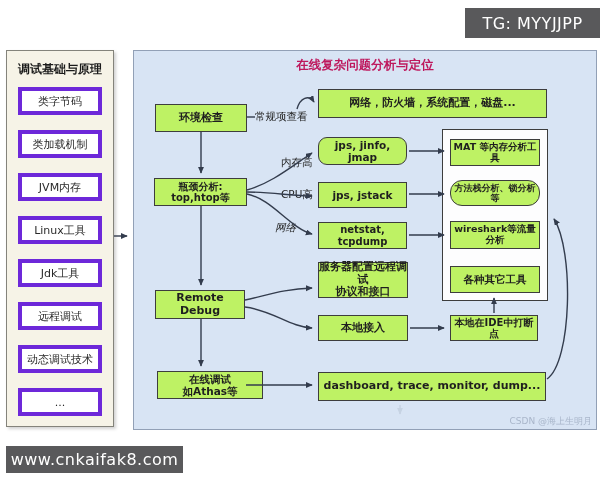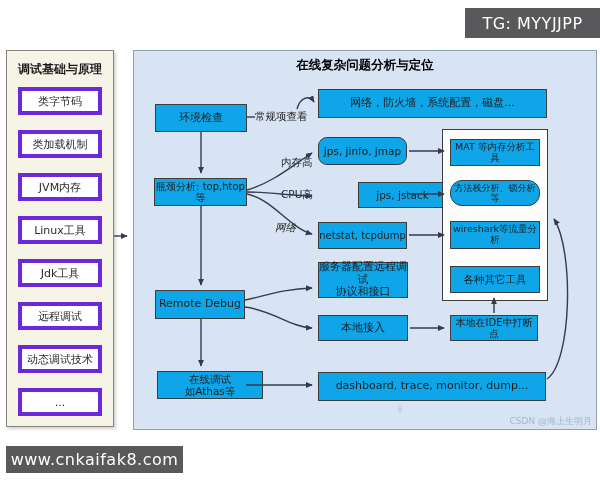--- a/index.html
+++ b/index.html
@@ -35,47 +35,47 @@
     font-size:11px;color:#2a2a2a;box-sizing:border-box;white-space:nowrap;
   }
 
   
   .panel{
     position:absolute;left:133px;top:50px;width:464px;height:380px;
     background:#d8e4f4;border:1px solid #92a0b6;box-sizing:border-box;
   }
   .panel-title{
     position:absolute;left:133px;top:57px;width:464px;text-align:center;
-    font-weight:bold;font-size:12.5px;color:#000000;
+    font-weight:bold;font-size:12.5px;color:#be185d;
   }
   .node{
-    position:absolute;background:#0ea5e9;border:1px solid #3d3d3d;
+    position:absolute;background:#bef264;border:1px solid #3d3d3d;
     display:flex;align-items:center;justify-content:center;text-align:center;
     font-size:11px;color:#1f1f1f;box-sizing:border-box;
-    white-space:pre-line;line-height:1.15;
+    white-space:pre-line;line-height:1.15;font-weight:bold;
   }
   .group-box{
     position:absolute;background:#fdfdfe;border:1px solid #3d3d3d;box-sizing:border-box;
   }
   .edge-label{
     position:absolute;font-size:10.5px;color:#1f1f1f;white-space:nowrap;
   }
   .watermark{
     position:absolute;left:498px;top:415px;width:94px;text-align:right;
     font-size:9px;color:#a9b6ca;
   }
   svg.wires{position:absolute;left:0;top:0;pointer-events:none;}
 
   #n-env{left:155px;top:104px;width:92px;height:28px;}
   #n-bottleneck{left:154px;top:178px;width:93px;height:28px;font-size:10px;}
   #n-remote{left:155px;top:290px;width:90px;height:29px;}
   #n-online{left:157px;top:371px;width:106px;height:28px;font-size:10.5px;}
   #n-netfw{left:318px;top:89px;width:229px;height:29px;}
   #n-jinfo{left:318px;top:137px;width:89px;height:28px;font-size:10.5px;border-radius:9px;}
-  #n-jstack{left:318px;top:182px;width:89px;height:26px;font-size:10.5px;margin-left:40px;}
+  #n-jstack{left:318px;top:182px;width:89px;height:26px;font-size:10.5px;}
   #n-netstat{left:318px;top:222px;width:89px;height:27px;font-size:10px;}
   #n-group{left:442px;top:129px;width:106px;height:172px;}
   #n-mat{left:450px;top:139px;width:90px;height:27px;font-size:9.5px;}
   #n-stack{left:450px;top:180px;width:90px;height:26px;font-size:9px;border-radius:12px;}
   #n-wireshark{left:450px;top:221px;width:90px;height:28px;font-size:9.5px;}
   #n-othertools{left:450px;top:266px;width:90px;height:27px;font-size:10.5px;}
   #n-serverconf{left:318px;top:262px;width:90px;height:36px;font-size:11px;}
   #n-localaccess{left:318px;top:315px;width:90px;height:26px;}
   #n-idebreak{left:450px;top:315px;width:88px;height:26px;font-size:10px;}
   #n-dashboard{left:318px;top:372px;width:228px;height:29px;}

